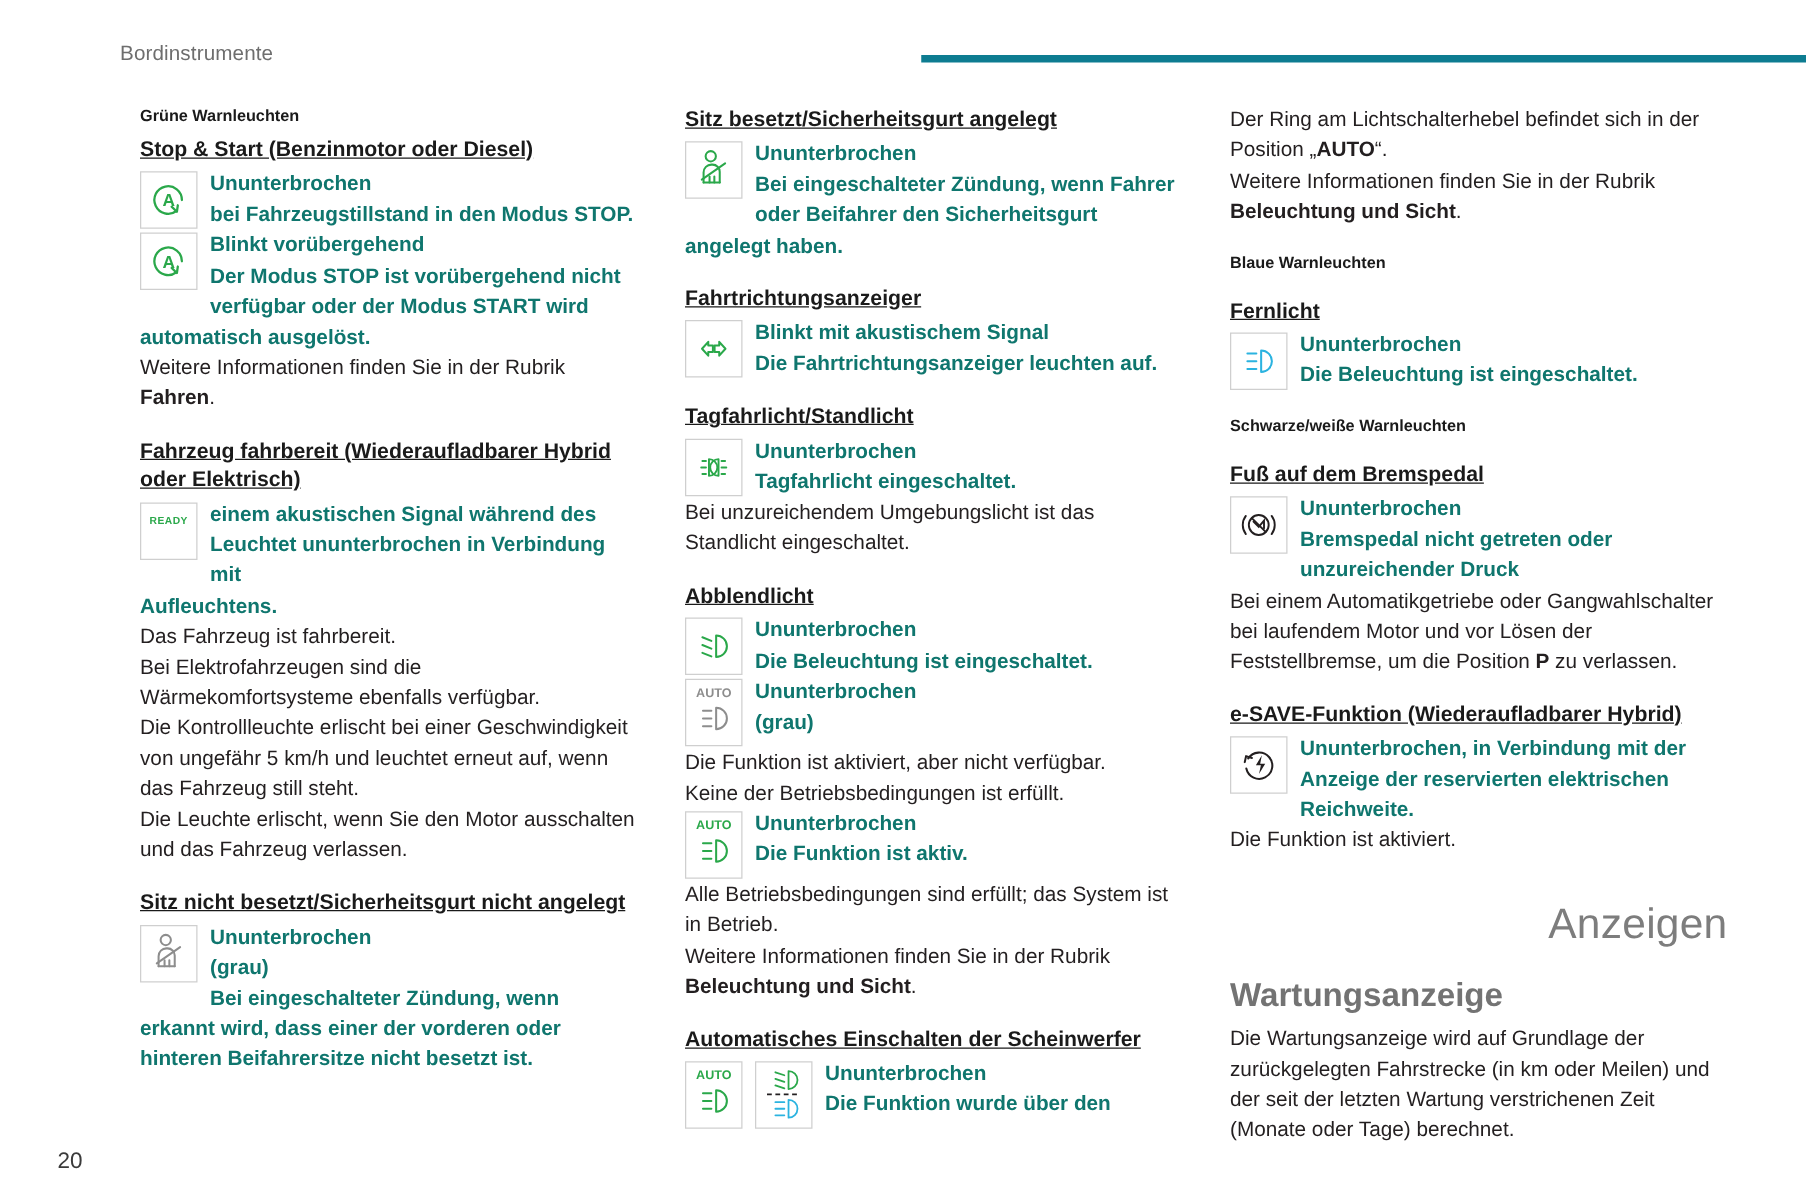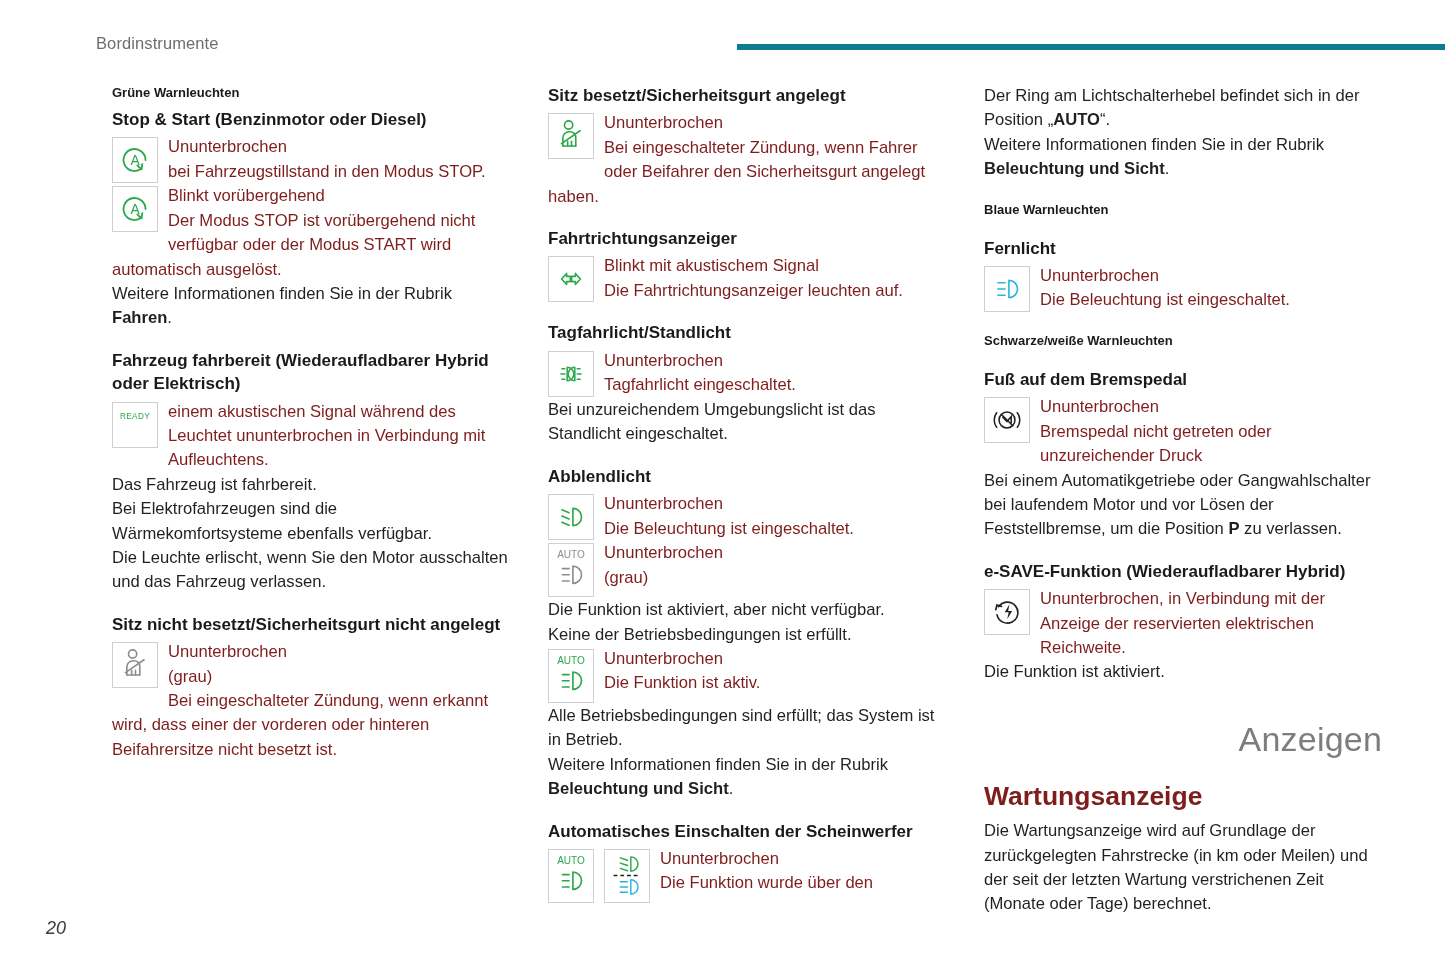--- a/index.html
+++ b/index.html
@@ -67,38 +67,40 @@
     color: #1a1a1a;
   }
   .h-sec.spaced-top { margin-top: 19px; }
 
   .h-sub {
     font-size: 17px;
     font-weight: bold;
     line-height: 1.38;
     margin: 0 0 4px 0;
     color: #1a1a1a;
+    text-decoration: underline;
   }
   .h-sub.spaced-top { margin-top: 18px; }
 
   p.body {
     font-size: 16.6px;
     line-height: 1.47;
     margin: 0;
     color: #231f20;
   }
   p.body b { font-weight: bold; }
 
   
   .iconpara {
     margin: 0 0 0 0;
     font-size: 16.6px;
     line-height: 1.47;
-    color: #7f1d1d;
+    color: #0f766e;
     overflow: hidden;
+    font-weight: bold;
   }
   .iconpara::after { content: ""; display: block; clear: both; }
 
   .icon-box {
     float: left;
     width: 46px;
     height: 46px;
     border: 1px solid #cfcfcf;
     box-sizing: border-box;
     margin: 2px 10px 1px 0;
@@ -119,33 +121,32 @@
     font-weight: normal;
     color: #7d7d7d;
     margin: 34px 0 0 0;
     line-height: 1.2;
     letter-spacing: .2px;
     text-align: right;
   }
   .title-wartung {
     font-size: 26.5px;
     font-weight: bold;
-    color: #7f1d1d;
+    color: #737373;
     margin: 21px 0 7px 0;
     line-height: 1.2;
   }
 
   
   .page-number {
     position: absolute;
     left: 46px;
     top: 918px;
     font-size: 18px;
     color: #3b3b3b;
-    font-style: italic;
   }
 
   .gutter-left {
     position: absolute;
     left: 0; top: 0;
     width: 26px; height: 963px;
     background: #ffffff;
   }
 </style>
 </head>
@@ -197,20 +198,21 @@
         <svg viewBox="0 0 46 46" aria-hidden="true">
           <text x="23" y="17" font-family="Liberation Sans, sans-serif" font-size="8.6" letter-spacing="0.4" fill="#2aa84a" text-anchor="middle">READY</text>
         </svg>
       </span>
       <span class="ln">einem akustischen Signal während des</span>
       <span class="ln">Leuchtet ununterbrochen in Verbindung mit</span>
       <span>Aufleuchtens.</span>
     </div>
     <p class="body">Das Fahrzeug ist fahrbereit.</p>
     <p class="body">Bei Elektrofahrzeugen sind die Wärmekomfortsysteme ebenfalls verfügbar.</p>
+    <p class="body">Die Kontrollleuchte erlischt bei einer Geschwindigkeit von ungefähr 5 km/h und leuchtet erneut auf, wenn das Fahrzeug still steht.</p>
     <p class="body">Die Leuchte erlischt, wenn Sie den Motor ausschalten und das Fahrzeug verlassen.</p>
 
     <div class="h-sub spaced-top">Sitz nicht besetzt/Sicherheitsgurt nicht angelegt</div>
     <div class="iconpara">
       <span class="icon-box">
         <svg viewBox="0 0 46 46" aria-hidden="true">
           <g fill="none" stroke="#8d8d8d" stroke-width="1.7" stroke-linecap="round" stroke-linejoin="round">
             <circle cx="20.5" cy="11.5" r="4.3"></circle>
             <path d="M14.5 33.5 v-8.5 a6.5 6.5 0 0 1 6.5-6.5 h1 a6 6 0 0 1 6 6 v9"></path>
             <path d="M14.5 33.5 h13.5"></path>

